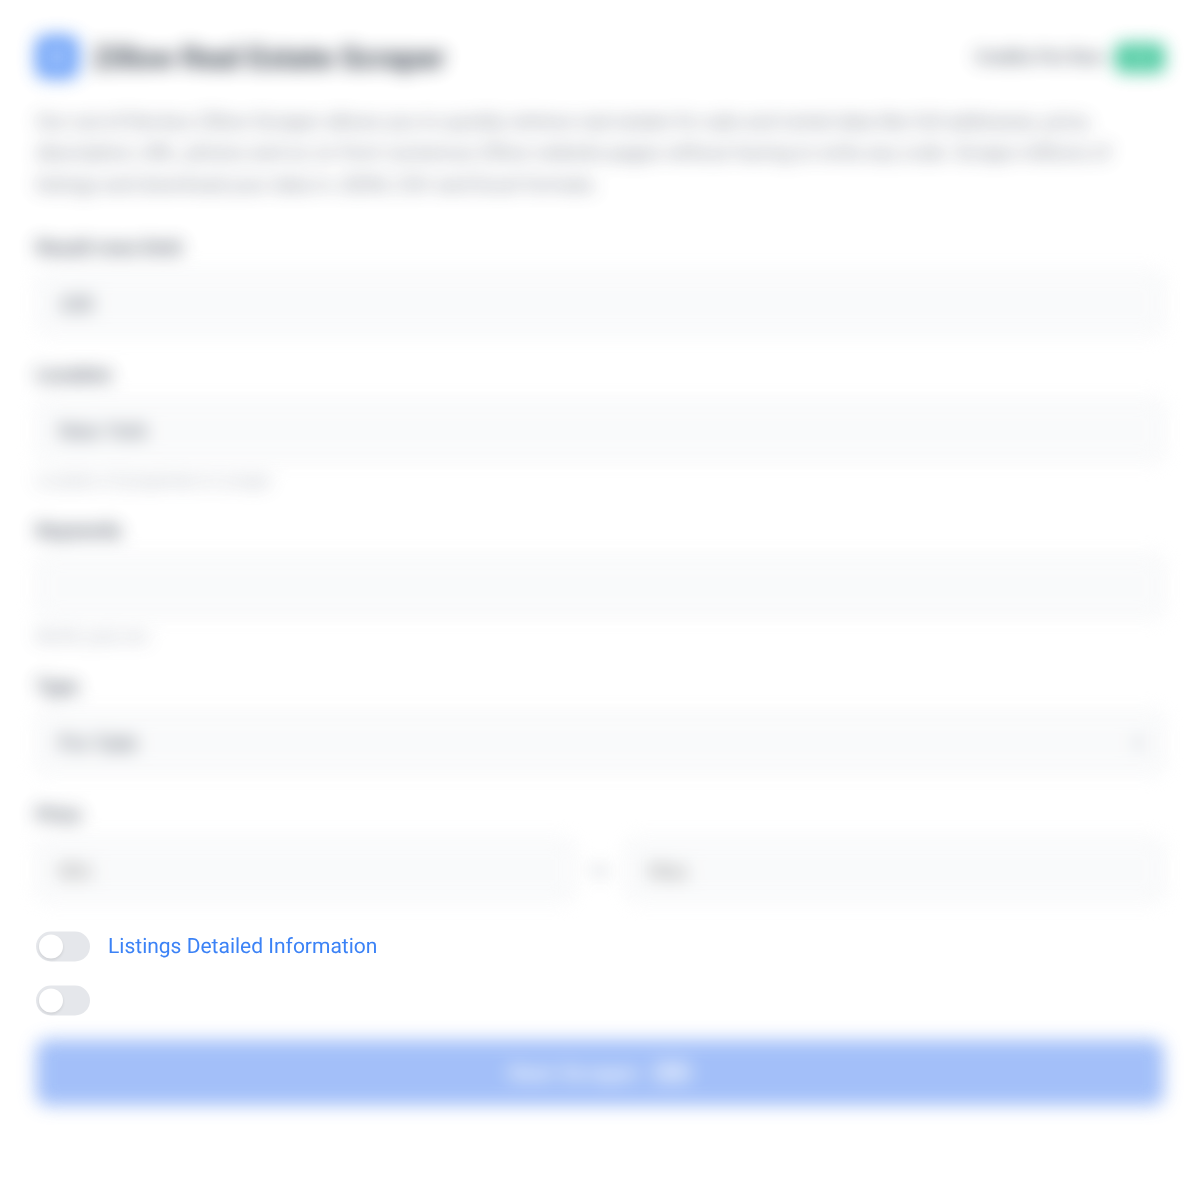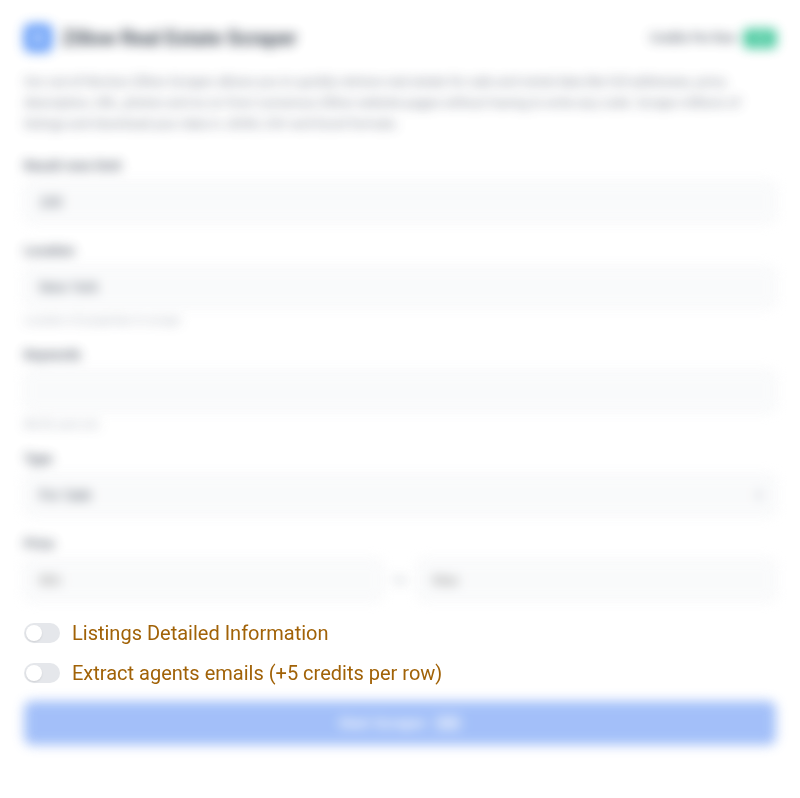--- a/index.html
+++ b/index.html
@@ -128,22 +128,22 @@
       position: absolute;
       left: 2px;
       top: 2px;
       width: 16px;
       height: 16px;
       background: #fff;
       border-radius: 50%;
       box-shadow: 0 1px 2px rgba(0,0,0,0.1);
     }
     .toggle-label {
-      font-size: 20px;
-      color: #a16207;
+      font-size: 14px;
+      color: #3b82f6;
     }
     .submit-button {
       width: 100%;
       padding: 14px;
       background: #93b5f8;
       color: #fff;
       border: none;
       border-radius: 8px;
       font-size: 14px;
       font-weight: 600;
@@ -230,21 +230,20 @@
     </div>
   </div>
 
   <div class="toggle-row">
     <div class="toggle"></div>
     <span class="toggle-label">Listings Detailed Information</span>
   </div>
 
   <div class="toggle-row">
     <div class="toggle"></div>
-    <span class="toggle-label">Extract agents emails (+5 credits per row)</span>
   </div>
 
   <div class="blurred">
     <button class="submit-button">
       <span>Start Scraper</span>
       <span class="submit-badge">0.8</span>
     </button>
   </div>
 
 </div>

